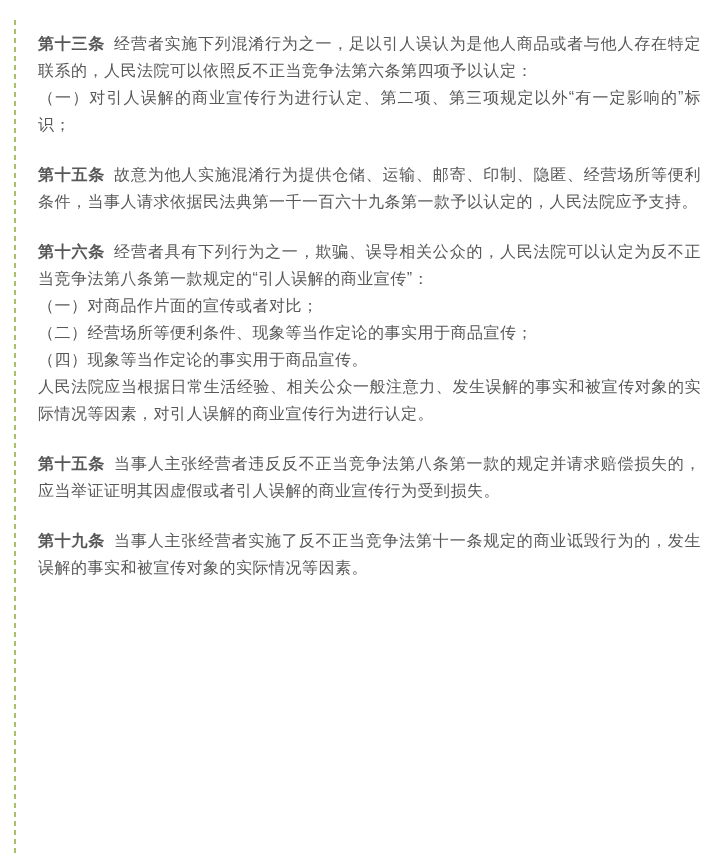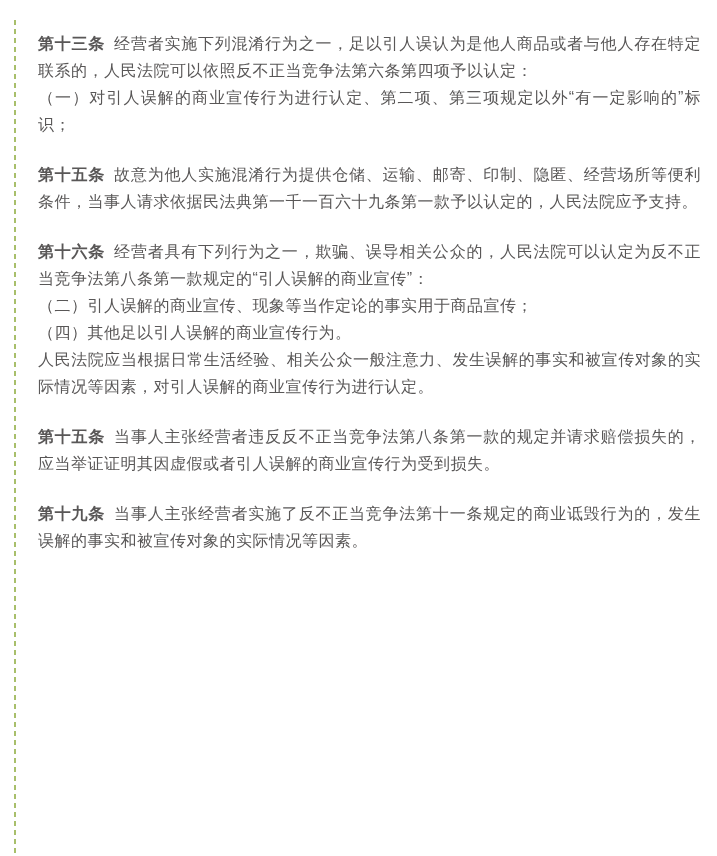--- a/index.html
+++ b/index.html
@@ -67,22 +67,23 @@
   <div class="content" id="articles">
       <section class="article">
         <p class="para lead"><strong class="art-num">第十三条</strong><span>经营者实施下列混淆行为之一，足以引人误认为是他人商品或者与他人存在特定联系的，人民法院可以依照反不正当竞争法第六条第四项予以认定：</span></p>
         <p class="para item">（一）对引人误解的商业宣传行为进行认定、第二项、第三项规定以外“有一定影响的”标识；</p>
       </section>
       <section class="article">
         <p class="para lead"><strong class="art-num">第十五条</strong><span>故意为他人实施混淆行为提供仓储、运输、邮寄、印制、隐匿、经营场所等便利条件，当事人请求依据民法典第一千一百六十九条第一款予以认定的，人民法院应予支持。</span></p>
       </section>
       <section class="article">
         <p class="para lead"><strong class="art-num">第十六条</strong><span>经营者具有下列行为之一，欺骗、误导相关公众的，人民法院可以认定为反不正当竞争法第八条第一款规定的“引人误解的商业宣传”：</span></p>
-        <p class="para item">（二）引人误解的商业宣传、现象等当作定论的事实用于商品宣传；</p>
-        <p class="para item">（四）其他足以引人误解的商业宣传行为。</p>
+        <p class="para item">（一）对商品作片面的宣传或者对比；</p>
+        <p class="para item">（二）经营场所等便利条件、现象等当作定论的事实用于商品宣传；</p>
+        <p class="para item">（四）现象等当作定论的事实用于商品宣传。</p>
         <p class="para plain">人民法院应当根据日常生活经验、相关公众一般注意力、发生误解的事实和被宣传对象的实际情况等因素，对引人误解的商业宣传行为进行认定。</p>
       </section>
       <section class="article">
         <p class="para lead"><strong class="art-num">第十五条</strong><span>当事人主张经营者违反反不正当竞争法第八条第一款的规定并请求赔偿损失的，应当举证证明其因虚假或者引人误解的商业宣传行为受到损失。</span></p>
       </section>
       <section class="article">
         <p class="para lead"><strong class="art-num">第十九条</strong><span>当事人主张经营者实施了反不正当竞争法第十一条规定的商业诋毁行为的，发生误解的事实和被宣传对象的实际情况等因素。</span></p>
       </section>
     </div>
 </div>

